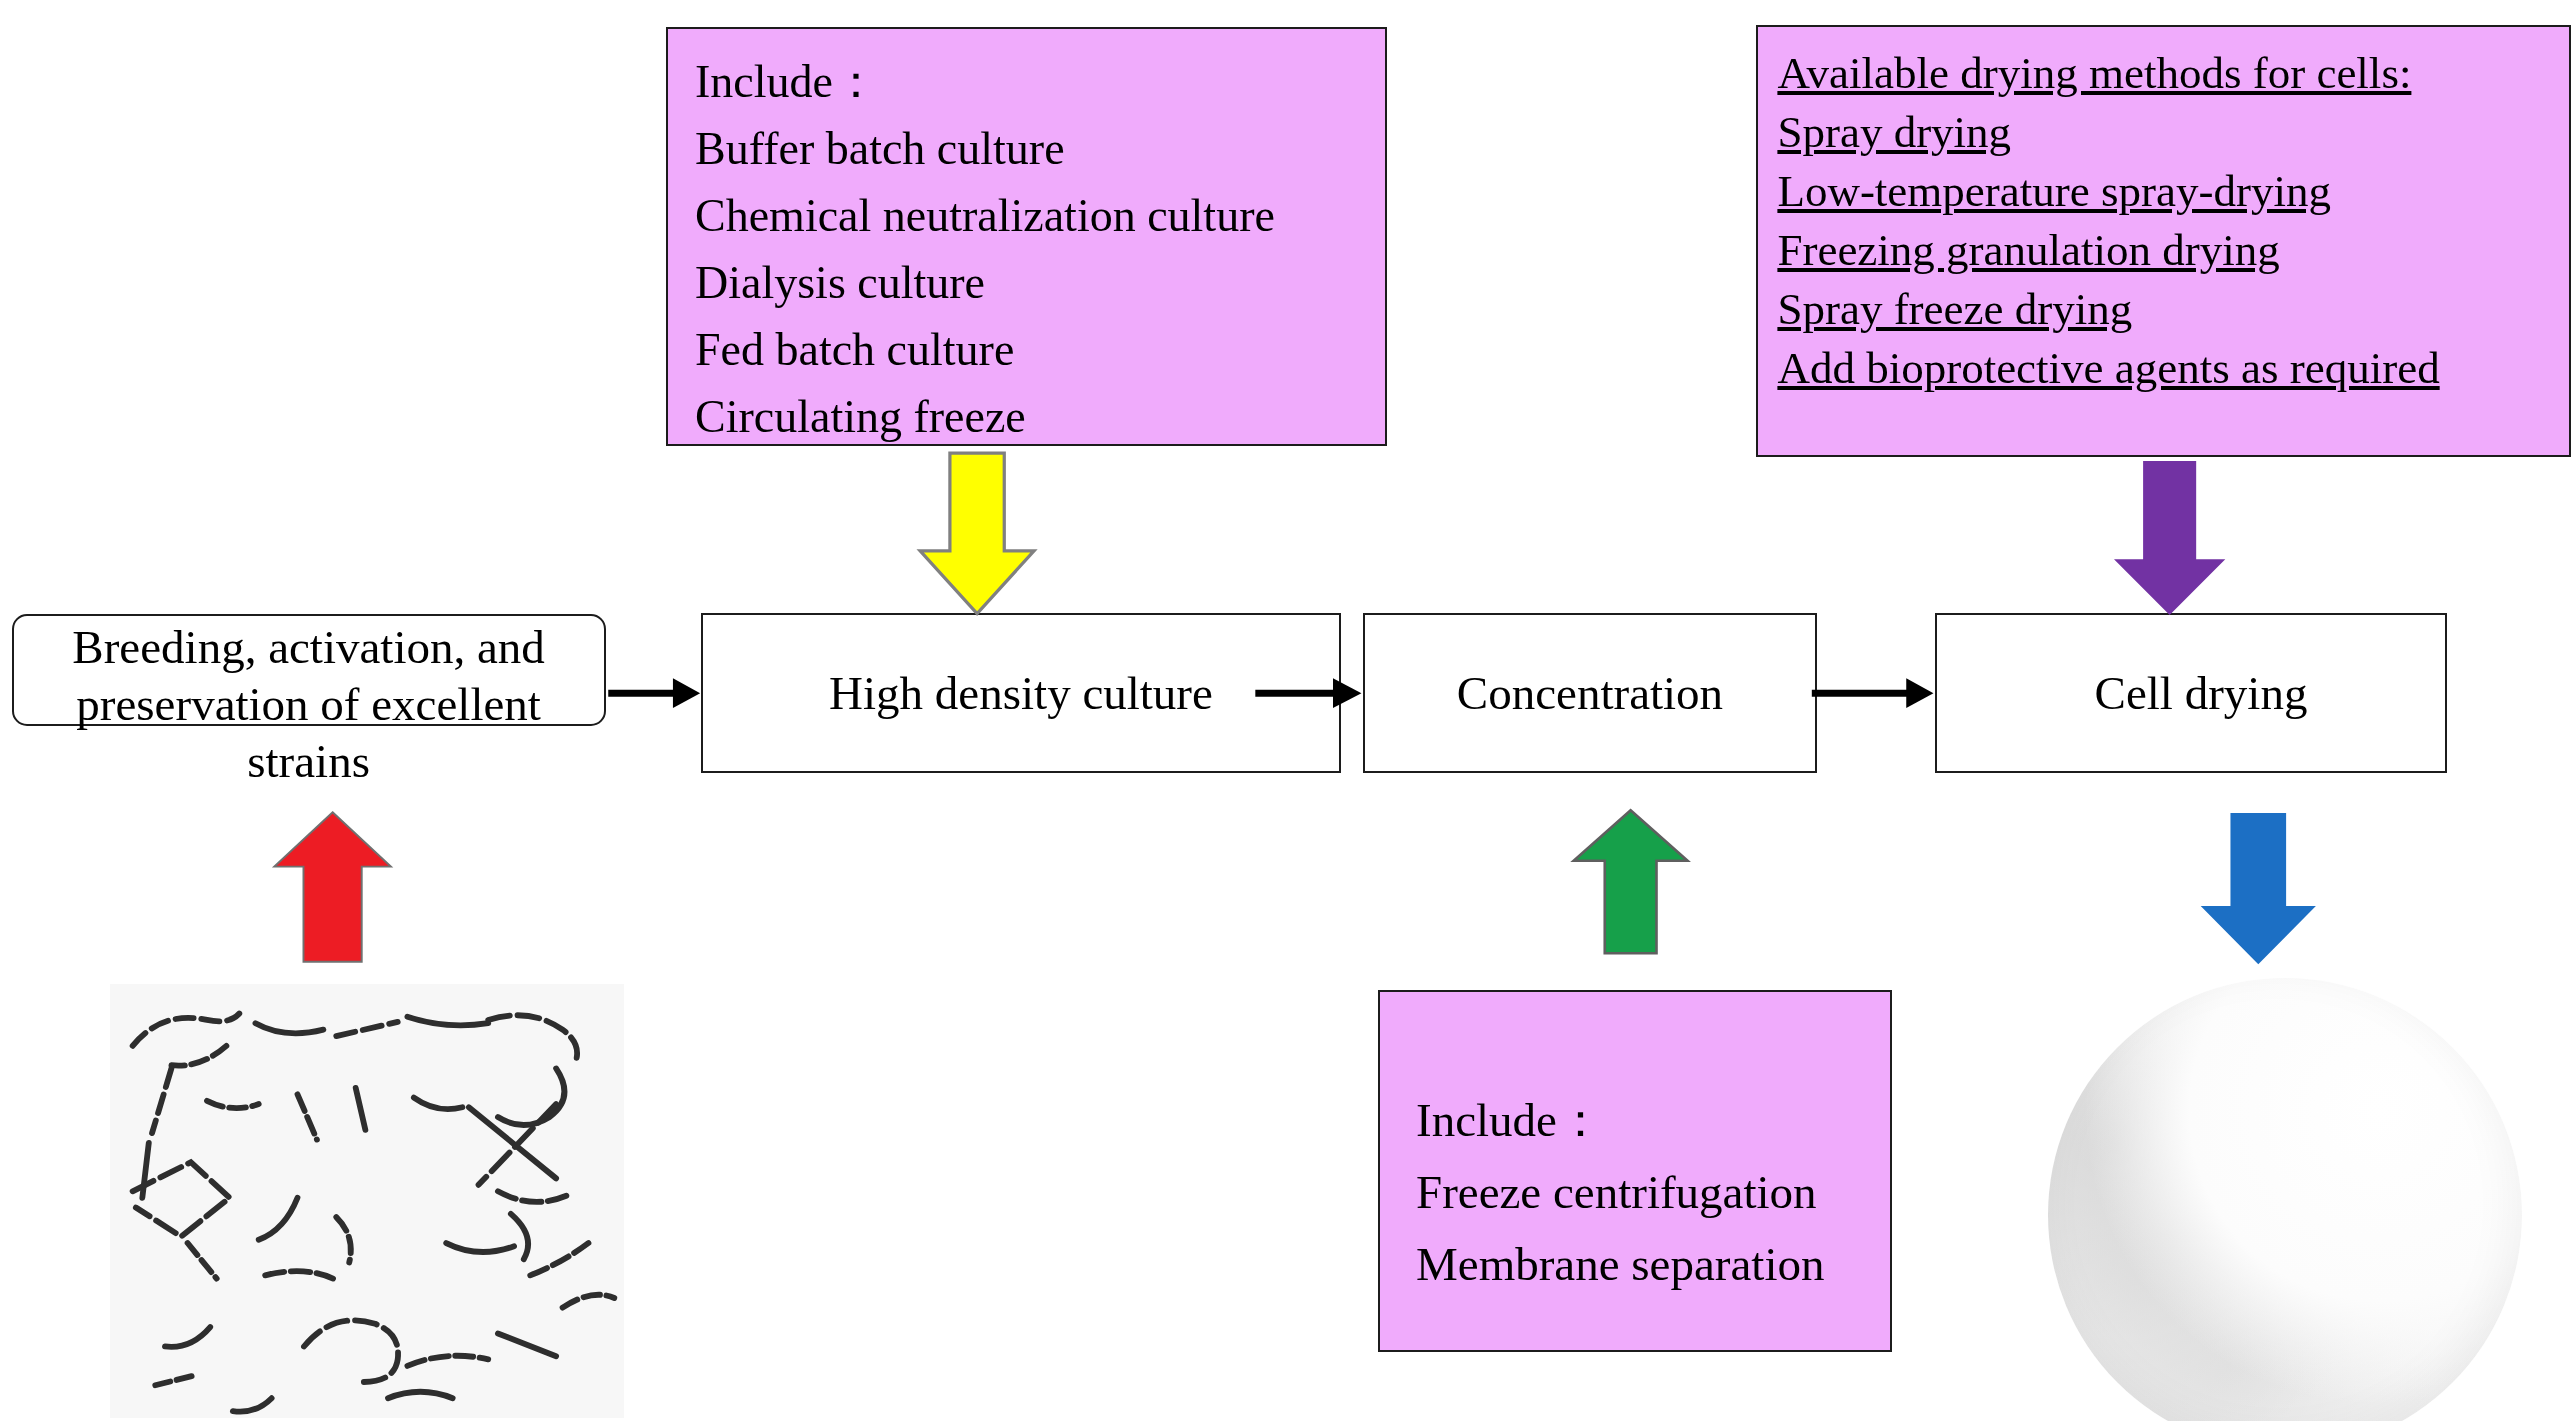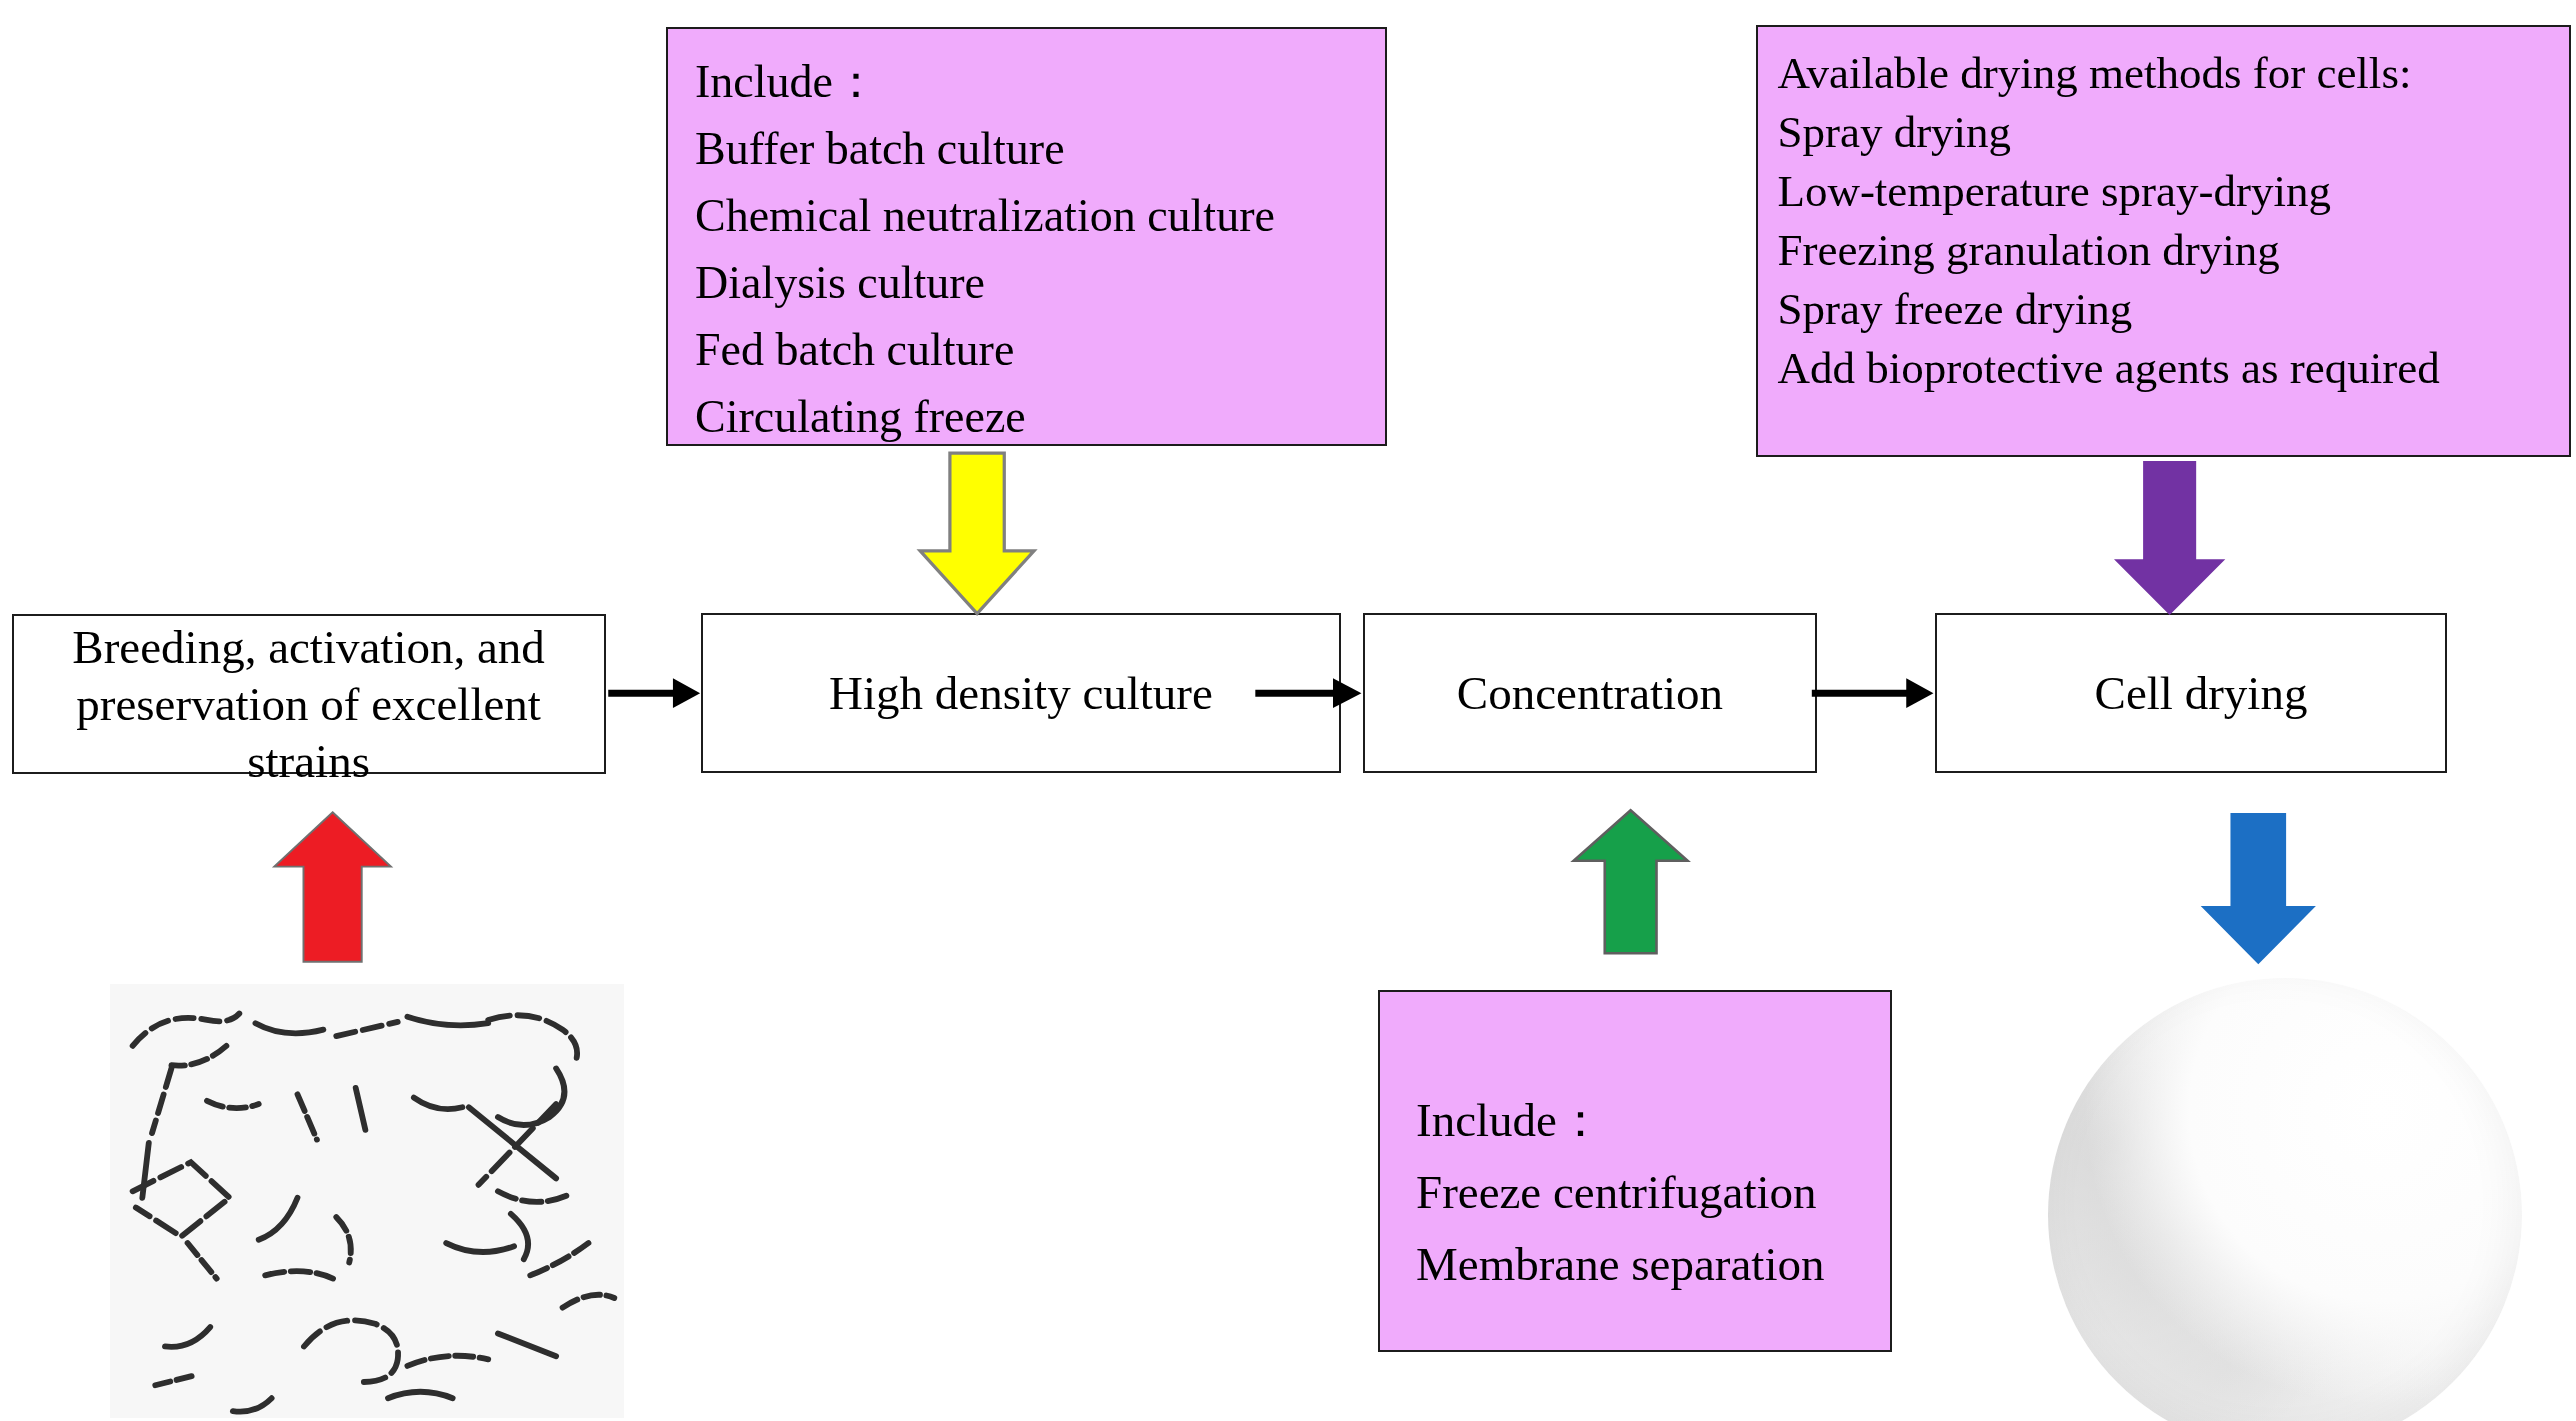--- a/index.html
+++ b/index.html
@@ -13,25 +13,25 @@
   .fbox.center{display:flex;align-items:center;justify-content:center;}
   .fbox-label{font-size:47px;white-space:nowrap;}
   .multiline{text-align:center;padding-top:2.6px;}
   .multiline .ln{font-size:47px;line-height:57px;white-space:nowrap;}
   .note{
     position:absolute;box-sizing:border-box;border:2.6px solid #1c1c1c;background:#f0abfc;
   }
   .note .ln{white-space:nowrap;}
   #note-culture{left:666px;top:26.5px;width:721px;height:419px;padding:19.4px 19.4px 0 27px;}
   #note-culture .ln{font-size:46px;line-height:67px;}
-  #note-drying{left:1756px;top:24.6px;width:815px;height:432px;padding:17px 14.2px 0 19.4px;}
+  #note-drying{left:1756px;top:24.6px;width:815px;height:432px;padding:17px 14.2px 0 19.4px;text-decoration:underline;}
   #note-drying .ln{font-size:45px;line-height:59px;}
   #note-concentration{left:1378px;top:990px;width:514px;height:362px;padding:92px 13px 0 36px;}
   #note-concentration .ln{font-size:47px;line-height:72px;}
-  #box-breeding{left:11.6px;top:614px;width:594px;height:160px;}
+  #box-breeding{left:11.6px;top:614px;width:594px;height:112px;border-radius:15px;}
   #box-hdc{left:701px;top:613px;width:640px;height:160px;}
   #box-conc{left:1363px;top:613px;width:454px;height:160px;}
   #box-dry{left:1935px;top:613px;width:512px;height:160px;padding-left:20px;}
   #arrow-overlay{position:absolute;left:0;top:0;}
   #bacteria{
     position:absolute;left:110px;top:984px;width:514px;height:434px;background:#f7f7f7;
   }
   #powder{
     position:absolute;left:2048px;top:978px;width:474px;height:474px;border-radius:50%;
     background:

